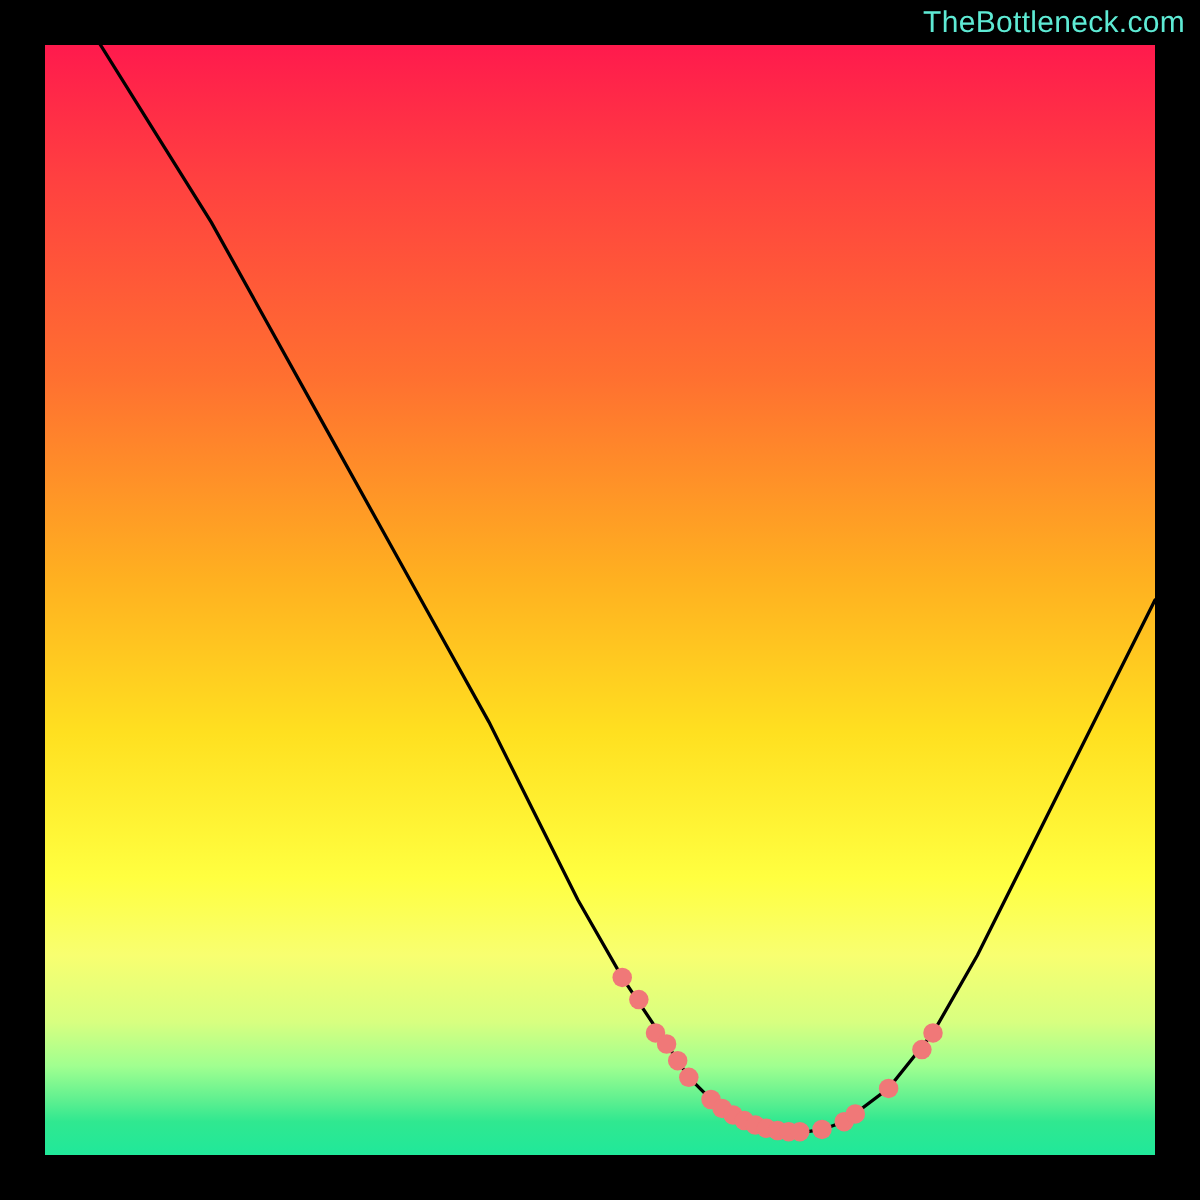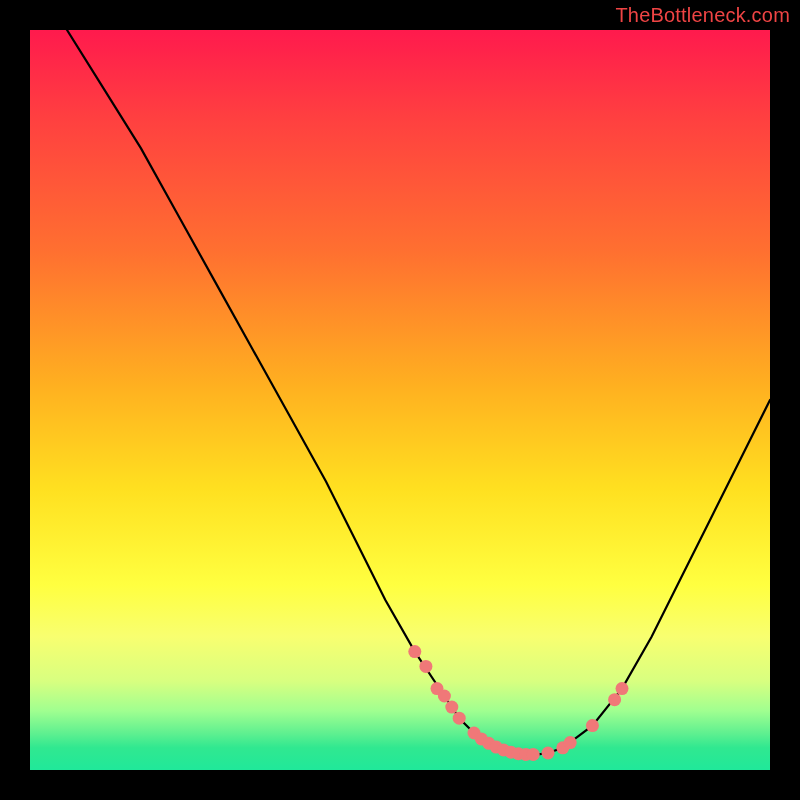--- a/index.html
+++ b/index.html
@@ -14,21 +14,21 @@
   .outer {
     position: relative;
     width: 800px;
     height: 800px;
     background: #000;
   }
   .watermark {
     position: absolute;
     top: 4px;
     right: 10px;
-    color: #ef4444;
+    color: #5eead4;
     font-size: 20px;
     font-weight: 500;
     z-index: 10;
     letter-spacing: 0.2px;
   }
   .plot-area {
     position: absolute;
     left: 30px;
     top: 30px;
     width: 740px;

